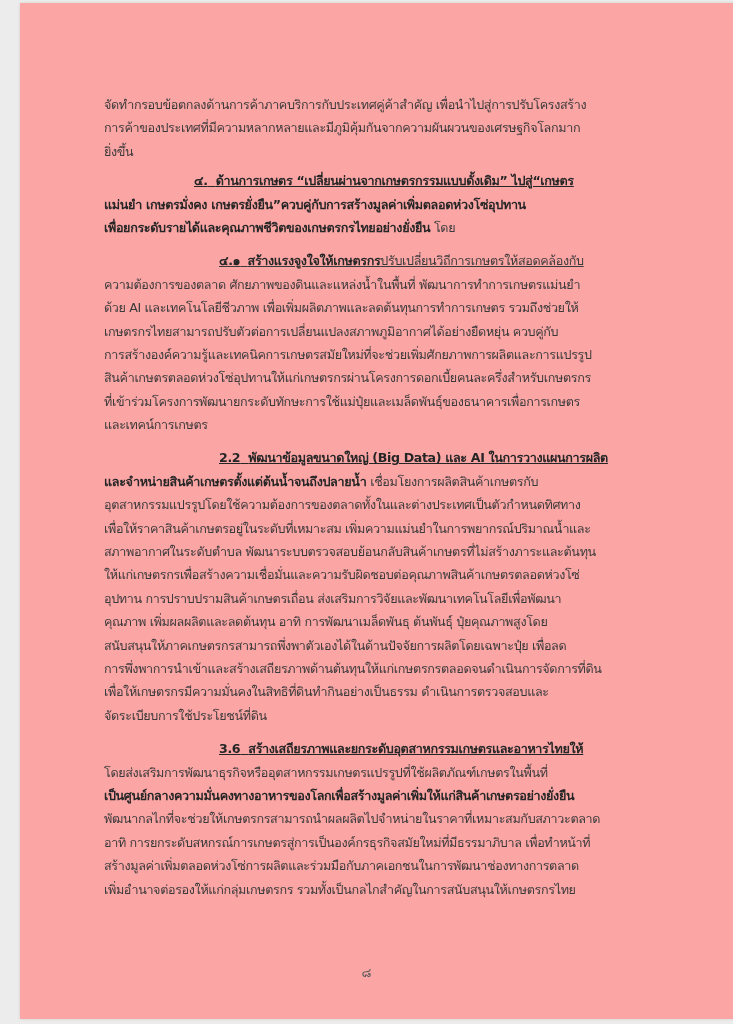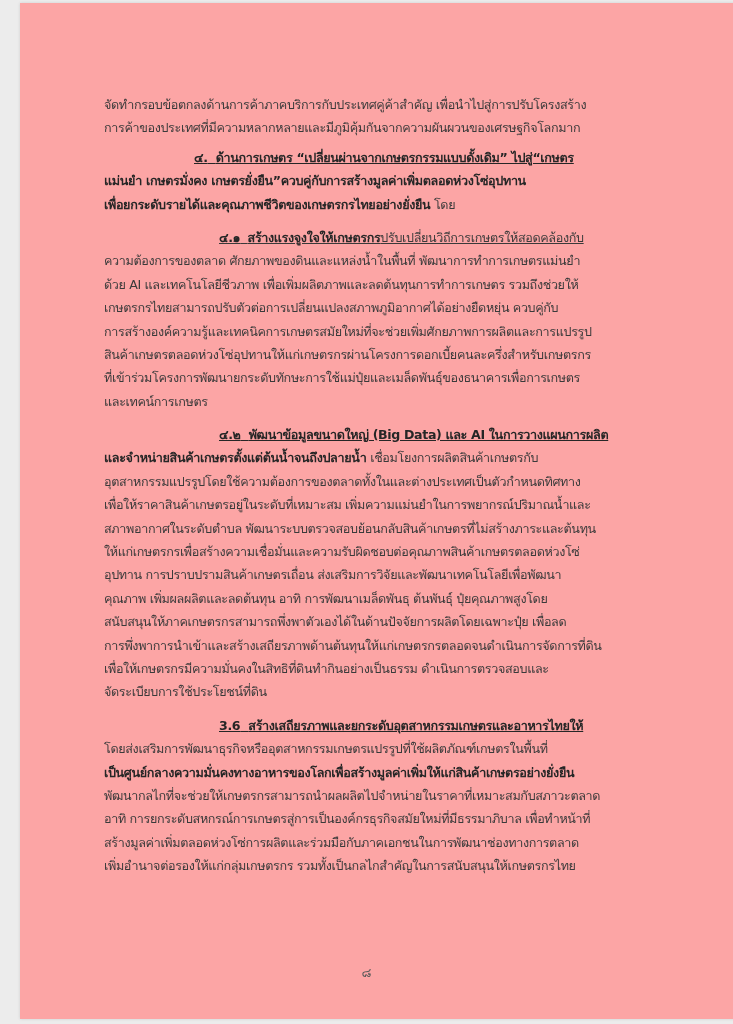--- a/index.html
+++ b/index.html
@@ -59,20 +59,21 @@
   </style>
 </head>
 <body>
 
 <div class="page">
   <div class="content">
 
     <div>
       <span class="line">จัดทำกรอบข้อตกลงด้านการค้าภาคบริการกับประเทศคู่ค้าสำคัญ เพื่อนำไปสู่การปรับโครงสร้าง</span>
       <span class="line">การค้าของประเทศที่มีความหลากหลายและมีภูมิคุ้มกันจากความผันผวนของเศรษฐกิจโลกมาก</span>
+      <span class="line">ยิ่งขึ้น</span>
     </div>
 
     <div class="gap-sm"></div>
 
     <div>
       <span class="line indent-big bold">
         <span>๔.</span>&nbsp;
         <span>ด้านการเกษตร “เปลี่ยนผ่านจากเกษตรกรรมแบบดั้งเดิม” ไปสู่“เกษตร</span>
       </span>
       <span class="line bold">แม่นยำ เกษตรมั่งคง เกษตรยั่งยืน”ควบคู่กับการสร้างมูลค่าเพิ่มตลอดห่วงโซ่อุปทาน</span>
@@ -94,21 +95,21 @@
       <span class="line">การสร้างองค์ความรู้และเทคนิคการเกษตรสมัยใหม่ที่จะช่วยเพิ่มศักยภาพการผลิตและการแปรรูป</span>
       <span class="line">สินค้าเกษตรตลอดห่วงโซ่อุปทานให้แก่เกษตรกรผ่านโครงการดอกเบี้ยคนละครึ่งสำหรับเกษตรกร</span>
       <span class="line">ที่เข้าร่วมโครงการพัฒนายกระดับทักษะการใช้แม่ปุ๋ยและเมล็ดพันธุ์ของธนาคารเพื่อการเกษตร</span>
       <span class="line">และเทคน์การเกษตร</span>
     </div>
 
     <div class="gap"></div>
 
     <div>
       <span class="line indent-sub bold">
-        <span>๔.๒</span>&nbsp;
+        <span>2.2</span>&nbsp;
         <span>พัฒนาข้อมูลขนาดใหญ่ (Big Data) และ AI ในการวางแผนการผลิต</span>
       </span>
       <span class="line">
         <span class="bold">และจำหน่ายสินค้าเกษตรตั้งแต่ต้นน้ำจนถึงปลายน้ำ</span><span> เชื่อมโยงการผลิตสินค้าเกษตรกับ</span>
       </span>
       <span class="line">อุตสาหกรรมแปรรูปโดยใช้ความต้องการของตลาดทั้งในและต่างประเทศเป็นตัวกำหนดทิศทาง</span>
       <span class="line">เพื่อให้ราคาสินค้าเกษตรอยู่ในระดับที่เหมาะสม เพิ่มความแม่นยำในการพยากรณ์ปริมาณน้ำและ</span>
       <span class="line">สภาพอากาศในระดับตำบล พัฒนาระบบตรวจสอบย้อนกลับสินค้าเกษตรที่ไม่สร้างภาระและต้นทุน</span>
       <span class="line">ให้แก่เกษตรกรเพื่อสร้างความเชื่อมั่นและความรับผิดชอบต่อคุณภาพสินค้าเกษตรตลอดห่วงโซ่</span>
       <span class="line">อุปทาน การปราบปรามสินค้าเกษตรเถื่อน ส่งเสริมการวิจัยและพัฒนาเทคโนโลยีเพื่อพัฒนา</span>

